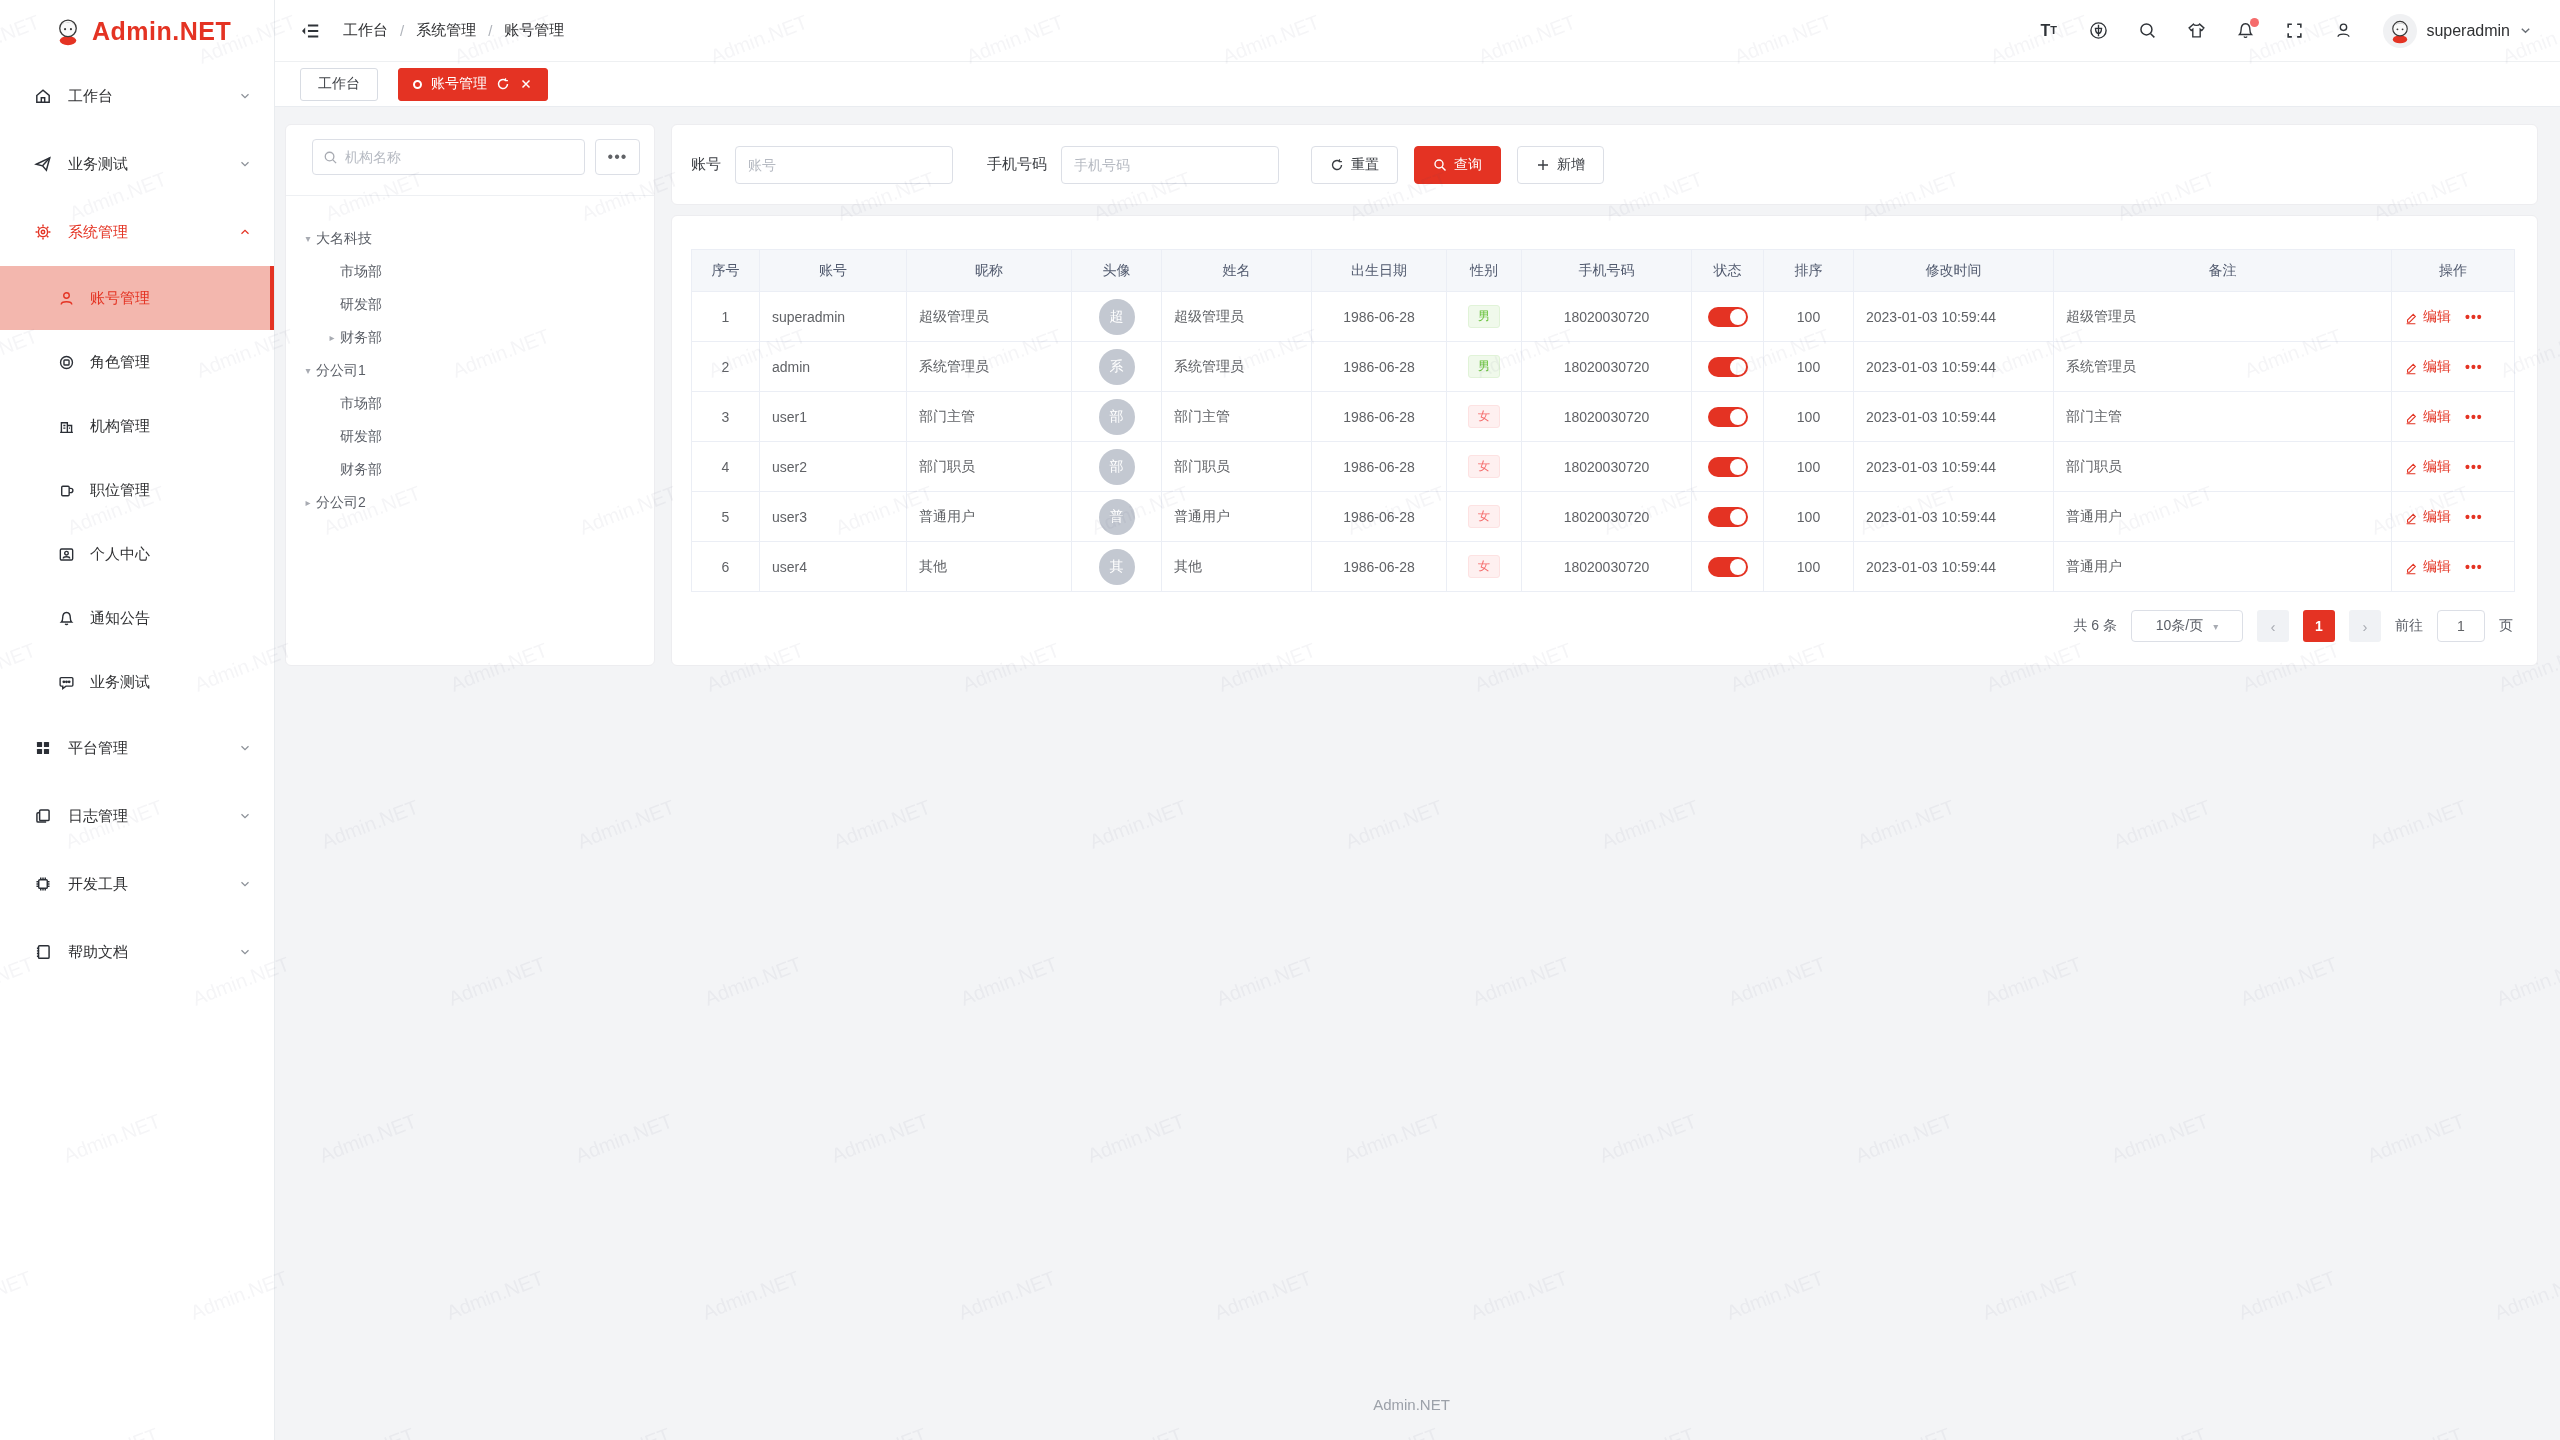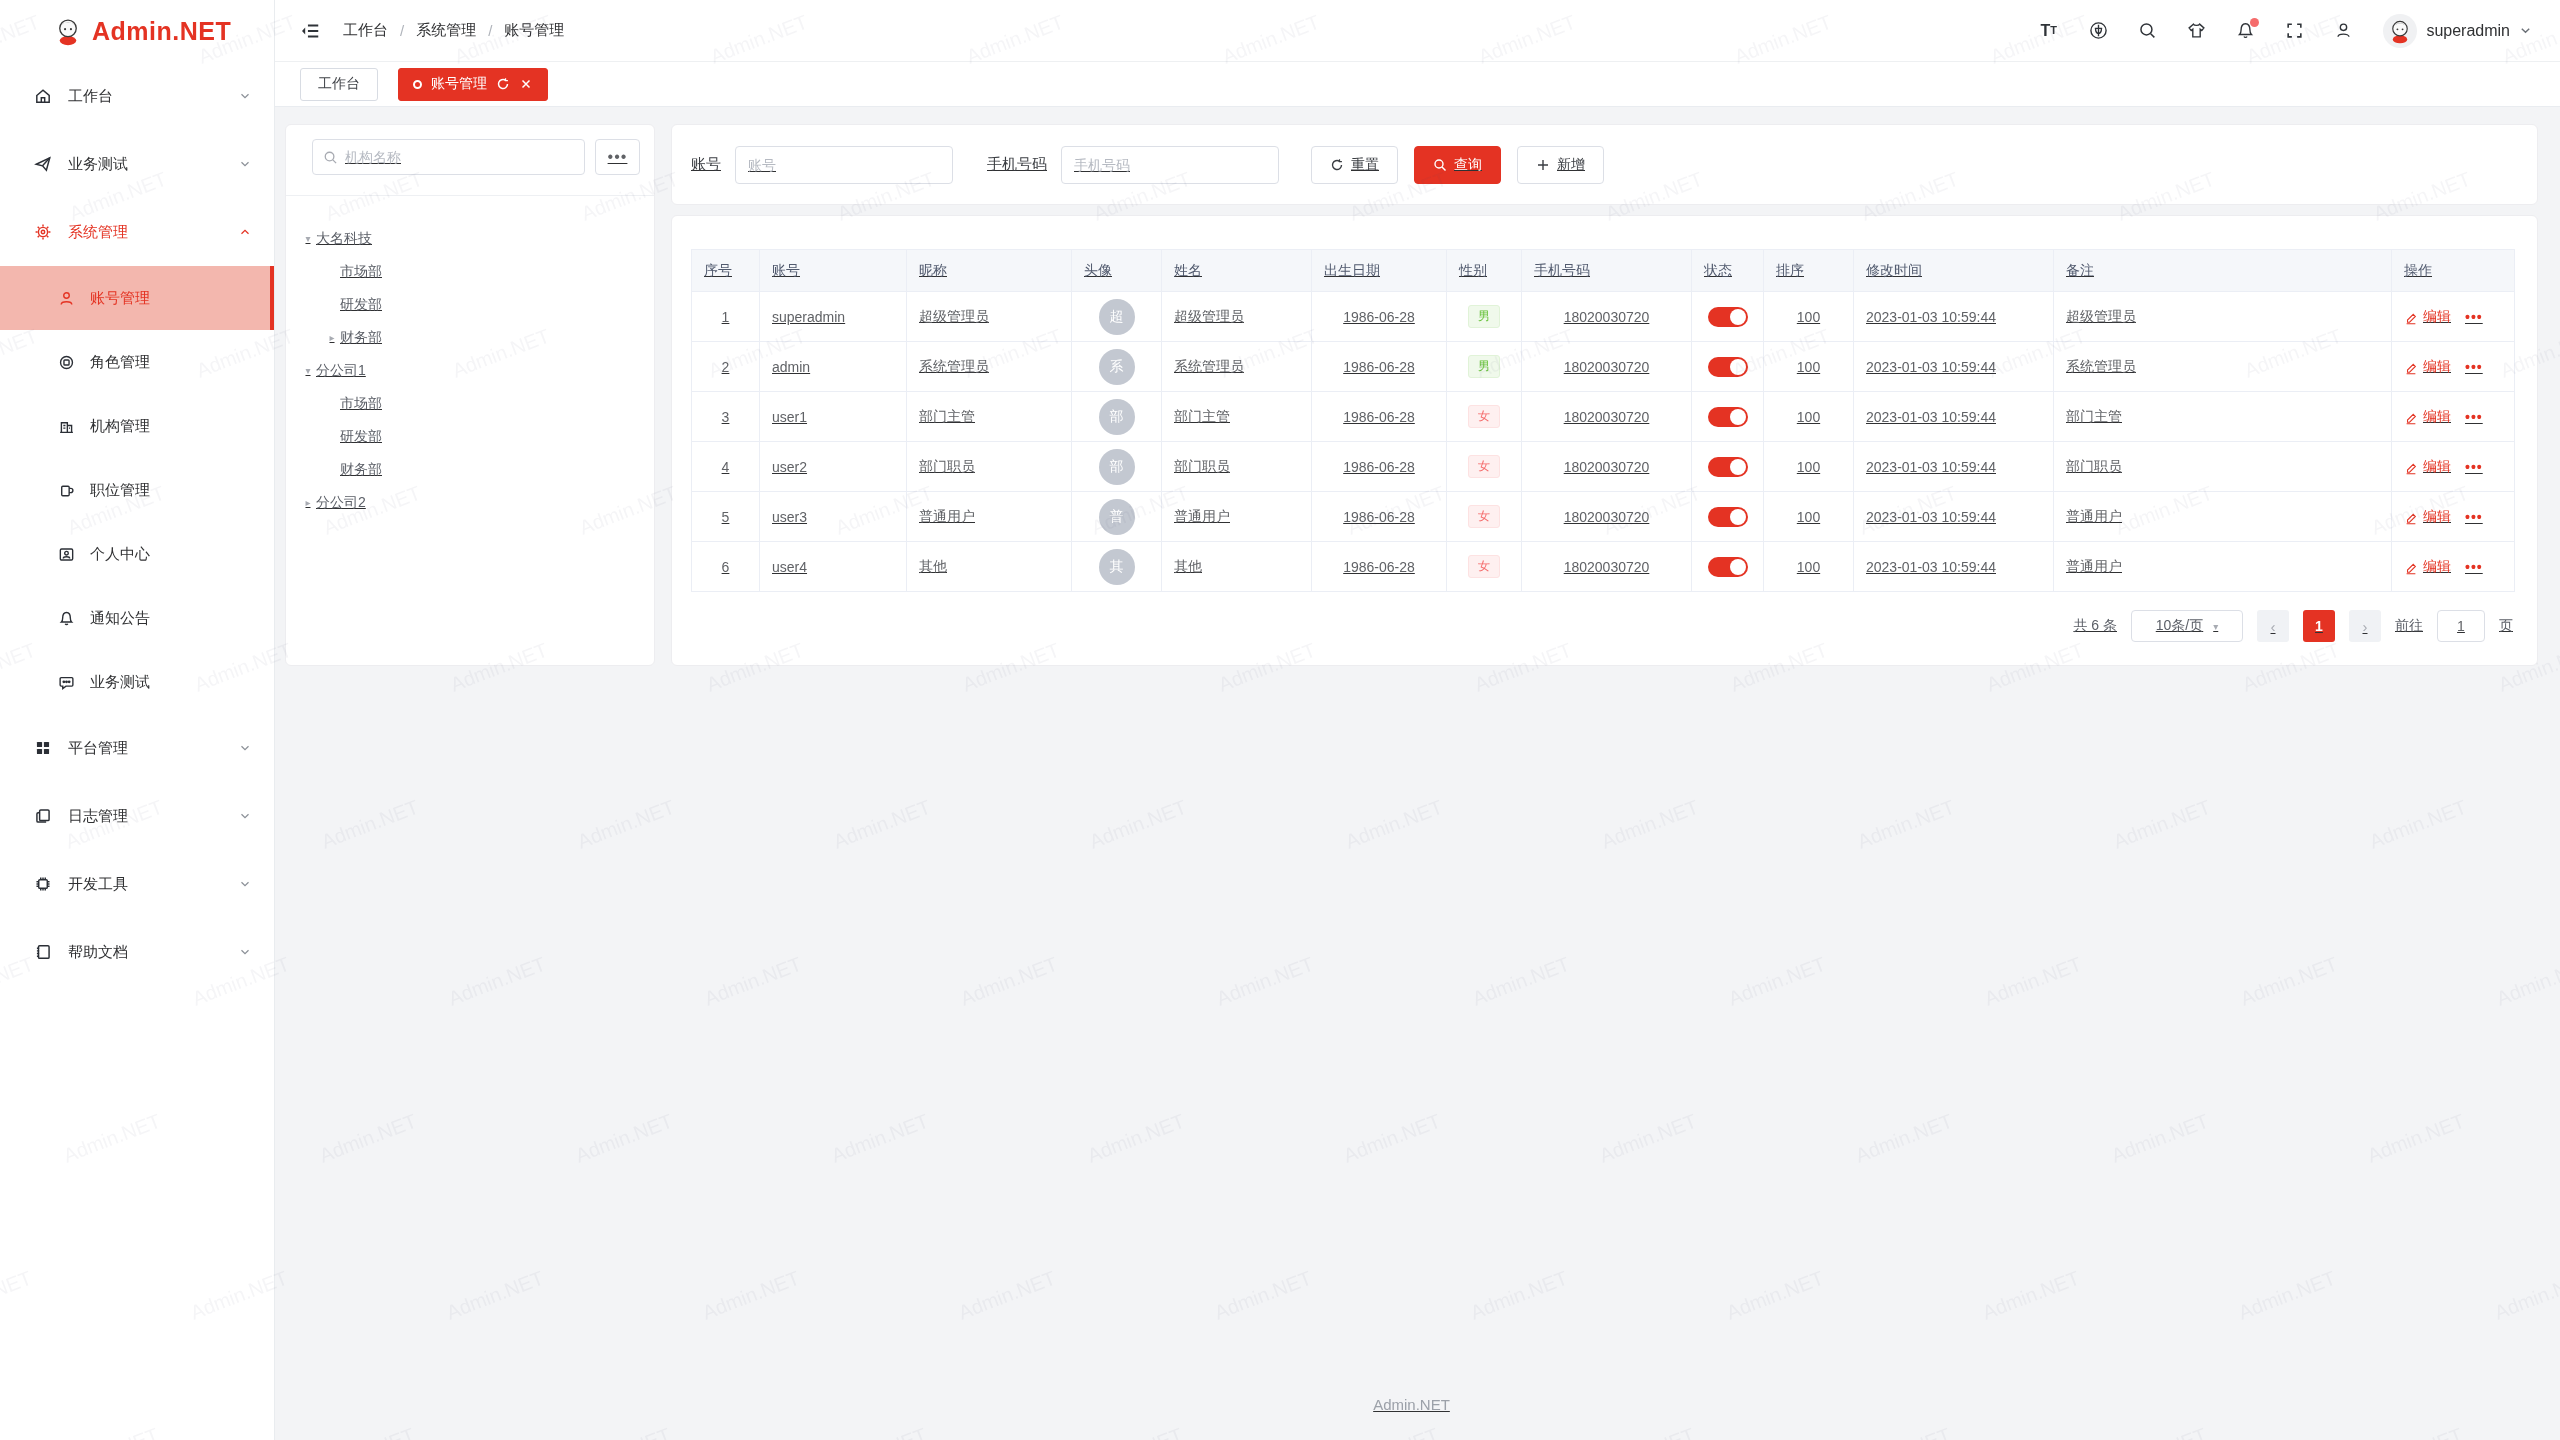--- a/index.html
+++ b/index.html
@@ -42,21 +42,21 @@
   .avatar-circle { width:34px; height:34px; border-radius:50%; background:#f0f1f3; display:flex; align-items:center; justify-content:center; overflow:hidden; }
   .username { font-size:16px; color:#303133; }
   .user-chev { color:#6b7077; width:13px; height:13px; }
 
   .tagsbar { height:45px; background:#fff; border-bottom:1px solid #e9ecf0; display:flex; align-items:center; padding-left:25px; gap:20px; }
   .tag-tab { height:33px; display:flex; align-items:center; padding:0 17px; border:1px solid #d8dce3; border-radius:3px; background:#fff; font-size:14px; cursor:pointer; color:#404348; }
   .tag-tab.active { background:#e43323; border-color:#e43323; color:#fff; gap:9px; padding:0 14px; }
   .tag-dot { width:9px; height:9px; border:2px solid #fff; border-radius:50%; display:inline-block; }
   .tag-ico { width:14px; height:14px; display:inline-flex; color:#fff; }
 
-  .content { flex:1; padding:17px 22px 0 10px; display:flex; flex-direction:column; position:relative;text-decoration:underline; }
+  .content { flex:1; padding:17px 22px 0 10px; display:flex; flex-direction:column; position:relative; }
   .content-row { display:flex; gap:16px; height:542px; }
 
   
   .card { background:#fff; border-radius:6px; border:1px solid #ededf0; }
   .tree-card { width:370px; flex:0 0 370px; display:flex; flex-direction:column; }
   .tree-head { padding:14px 14px 20px 26px; display:flex; gap:10px; border-bottom:1px solid #eef0f3; }
   .tree-search { flex:1; height:36px; border:1px solid #dcdfe6; border-radius:4px; display:flex; align-items:center; padding:0 10px; gap:7px; background:#fff; }
   .tree-search svg { width:15px; height:15px; color:#a8abb2; }
   .tree-search input { border:none; outline:none; flex:1; font-size:14px; color:#606266; background:transparent; font-family:inherit; }
   .tree-search input::placeholder { color:#b6bac2; }
@@ -75,21 +75,21 @@
   .btn { height:38px; border-radius:4px; display:inline-flex; align-items:center; justify-content:center; gap:7px; font-size:14px; cursor:pointer; border:1px solid #dcdfe6; background:#fff; color:#3a3d42; padding:0 18px; }
   .btn svg { width:14px; height:14px; }
   .btn-reset { margin-left:20px; }
   .btn-query { background:#e43323; border-color:#e43323; color:#fff; margin-left:4px; }
   .btn-add { margin-left:4px; }
 
   
   .table-card { flex:1; padding:33px 24px 0 19px; display:flex; flex-direction:column; position:relative; }
   table.grid { border-collapse:collapse; table-layout:fixed; width:1823px; font-size:14px; }
   table.grid th, table.grid td { border:1px solid #ebeef5; height:50px; padding:0 12px; overflow:hidden; white-space:nowrap; }
-  table.grid th { height:42px; background:#f5f7fa; color:#515a6e; font-weight:500; text-align:left; font-size:14px; }
+  table.grid th { height:42px; background:#f5f7fa; color:#515a6e; font-weight:500; text-align:center; font-size:14px; }
   table.grid td { color:#606266; background:#fff; }
   th.c, td.c { text-align:center; }
   .avatar-badge { width:36px; height:36px; border-radius:50%; background:#c3c8d1; color:#fff; font-size:14px; display:inline-flex; align-items:center; justify-content:center; }
   .tag { display:inline-block; padding:3px 9px; border-radius:3px; font-size:12px; line-height:1.2; }
   .tag.success { background:#f0f9eb; border:1px solid #e1f3d8; color:#67c23a; }
   .tag.danger { background:#fef0f0; border:1px solid #fde2e2; color:#f56c6c; }
   .switch { width:40px; height:20px; border-radius:10px; background:#e43323; position:relative; display:inline-block; vertical-align:middle; cursor:pointer; }
   .switch::after { content:""; position:absolute; top:2px; right:2px; width:16px; height:16px; border-radius:50%; background:#fff; }
   .ops { display:flex; align-items:center; gap:14px; color:#e43323; }
   .op-edit { display:inline-flex; align-items:flex-end; gap:5px; cursor:pointer; color:#e43323; }

